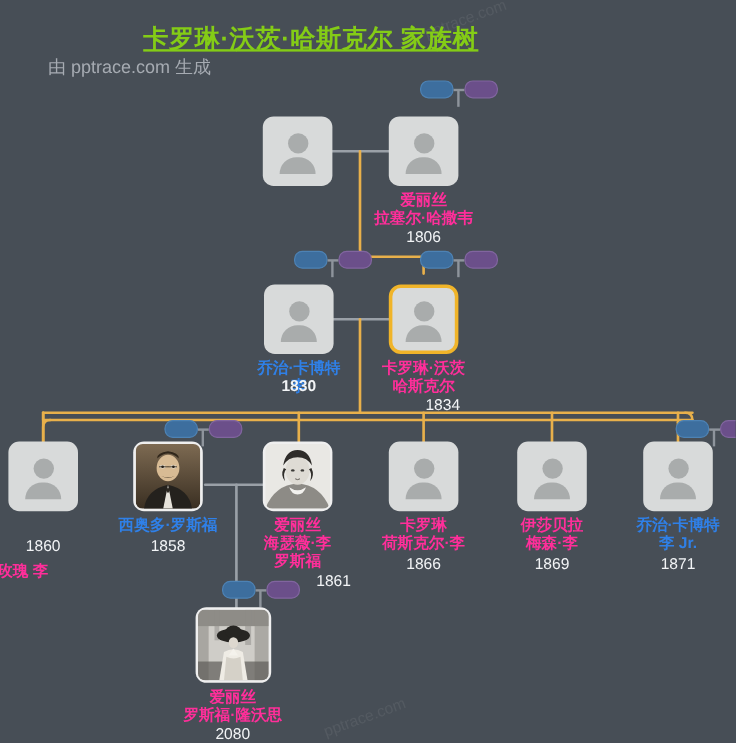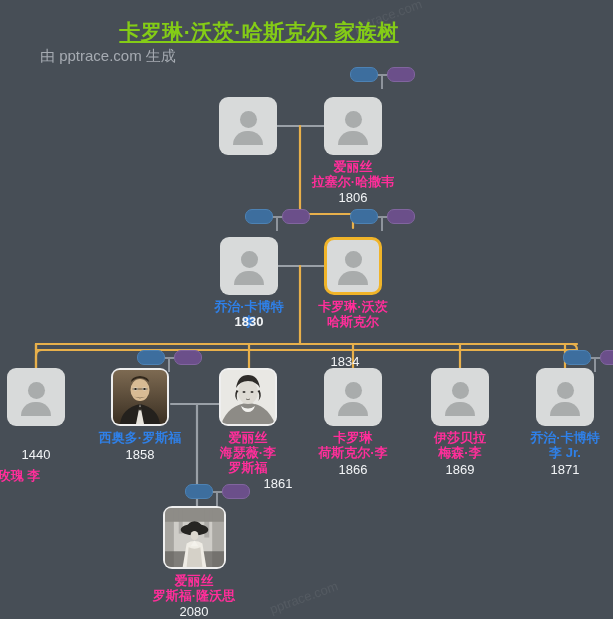--- a/index.html
+++ b/index.html
@@ -195,32 +195,32 @@
 
   <div class="node" style="left:324px;top:237px;">
     <div class="avatar hl">
       <div class="av-head" style="top:11px;"></div>
       <div class="av-body" style="top:31px;"></div>
     </div>
     <div class="nm f" style="left:29px;">
       <div>卡罗琳·沃茨</div>
       <div>哈斯克尔</div>
     </div>
-    <div class="dt" style="left:21px;top:92px;margin-top:24px;">1834</div>
+    <div class="dt" style="left:45px;top:92px;">1834</div>
   </div>
 
   <div class="node" style="left:7px;top:368px;">
     <div class="avatar">
       <div class="av-head"></div>
       <div class="av-body"></div>
     </div>
     <div class="nm f" style="left:12px;margin-top:38px;">
       <div>玫瑰 李</div>
     </div>
-    <div class="dt" style="left:29px;top:78px;">1440</div>
+    <div class="dt" style="left:29px;top:78px;">1860</div>
   </div>
 
   <div class="node" style="left:111px;top:368px;">
     <div class="avatar photo">
       <div class="photo-inner">
         <svg viewBox="0 0 54 54" width="100%" height="100%" preserveAspectRatio="xMidYMid slice">
           <defs>
             <linearGradient id="sep1" x1="0" y1="0" x2="0" y2="1">
               <stop offset="0" stop-color="#7d6a52"></stop>
                 <stop offset="1" stop-color="#3a2f22"></stop>

